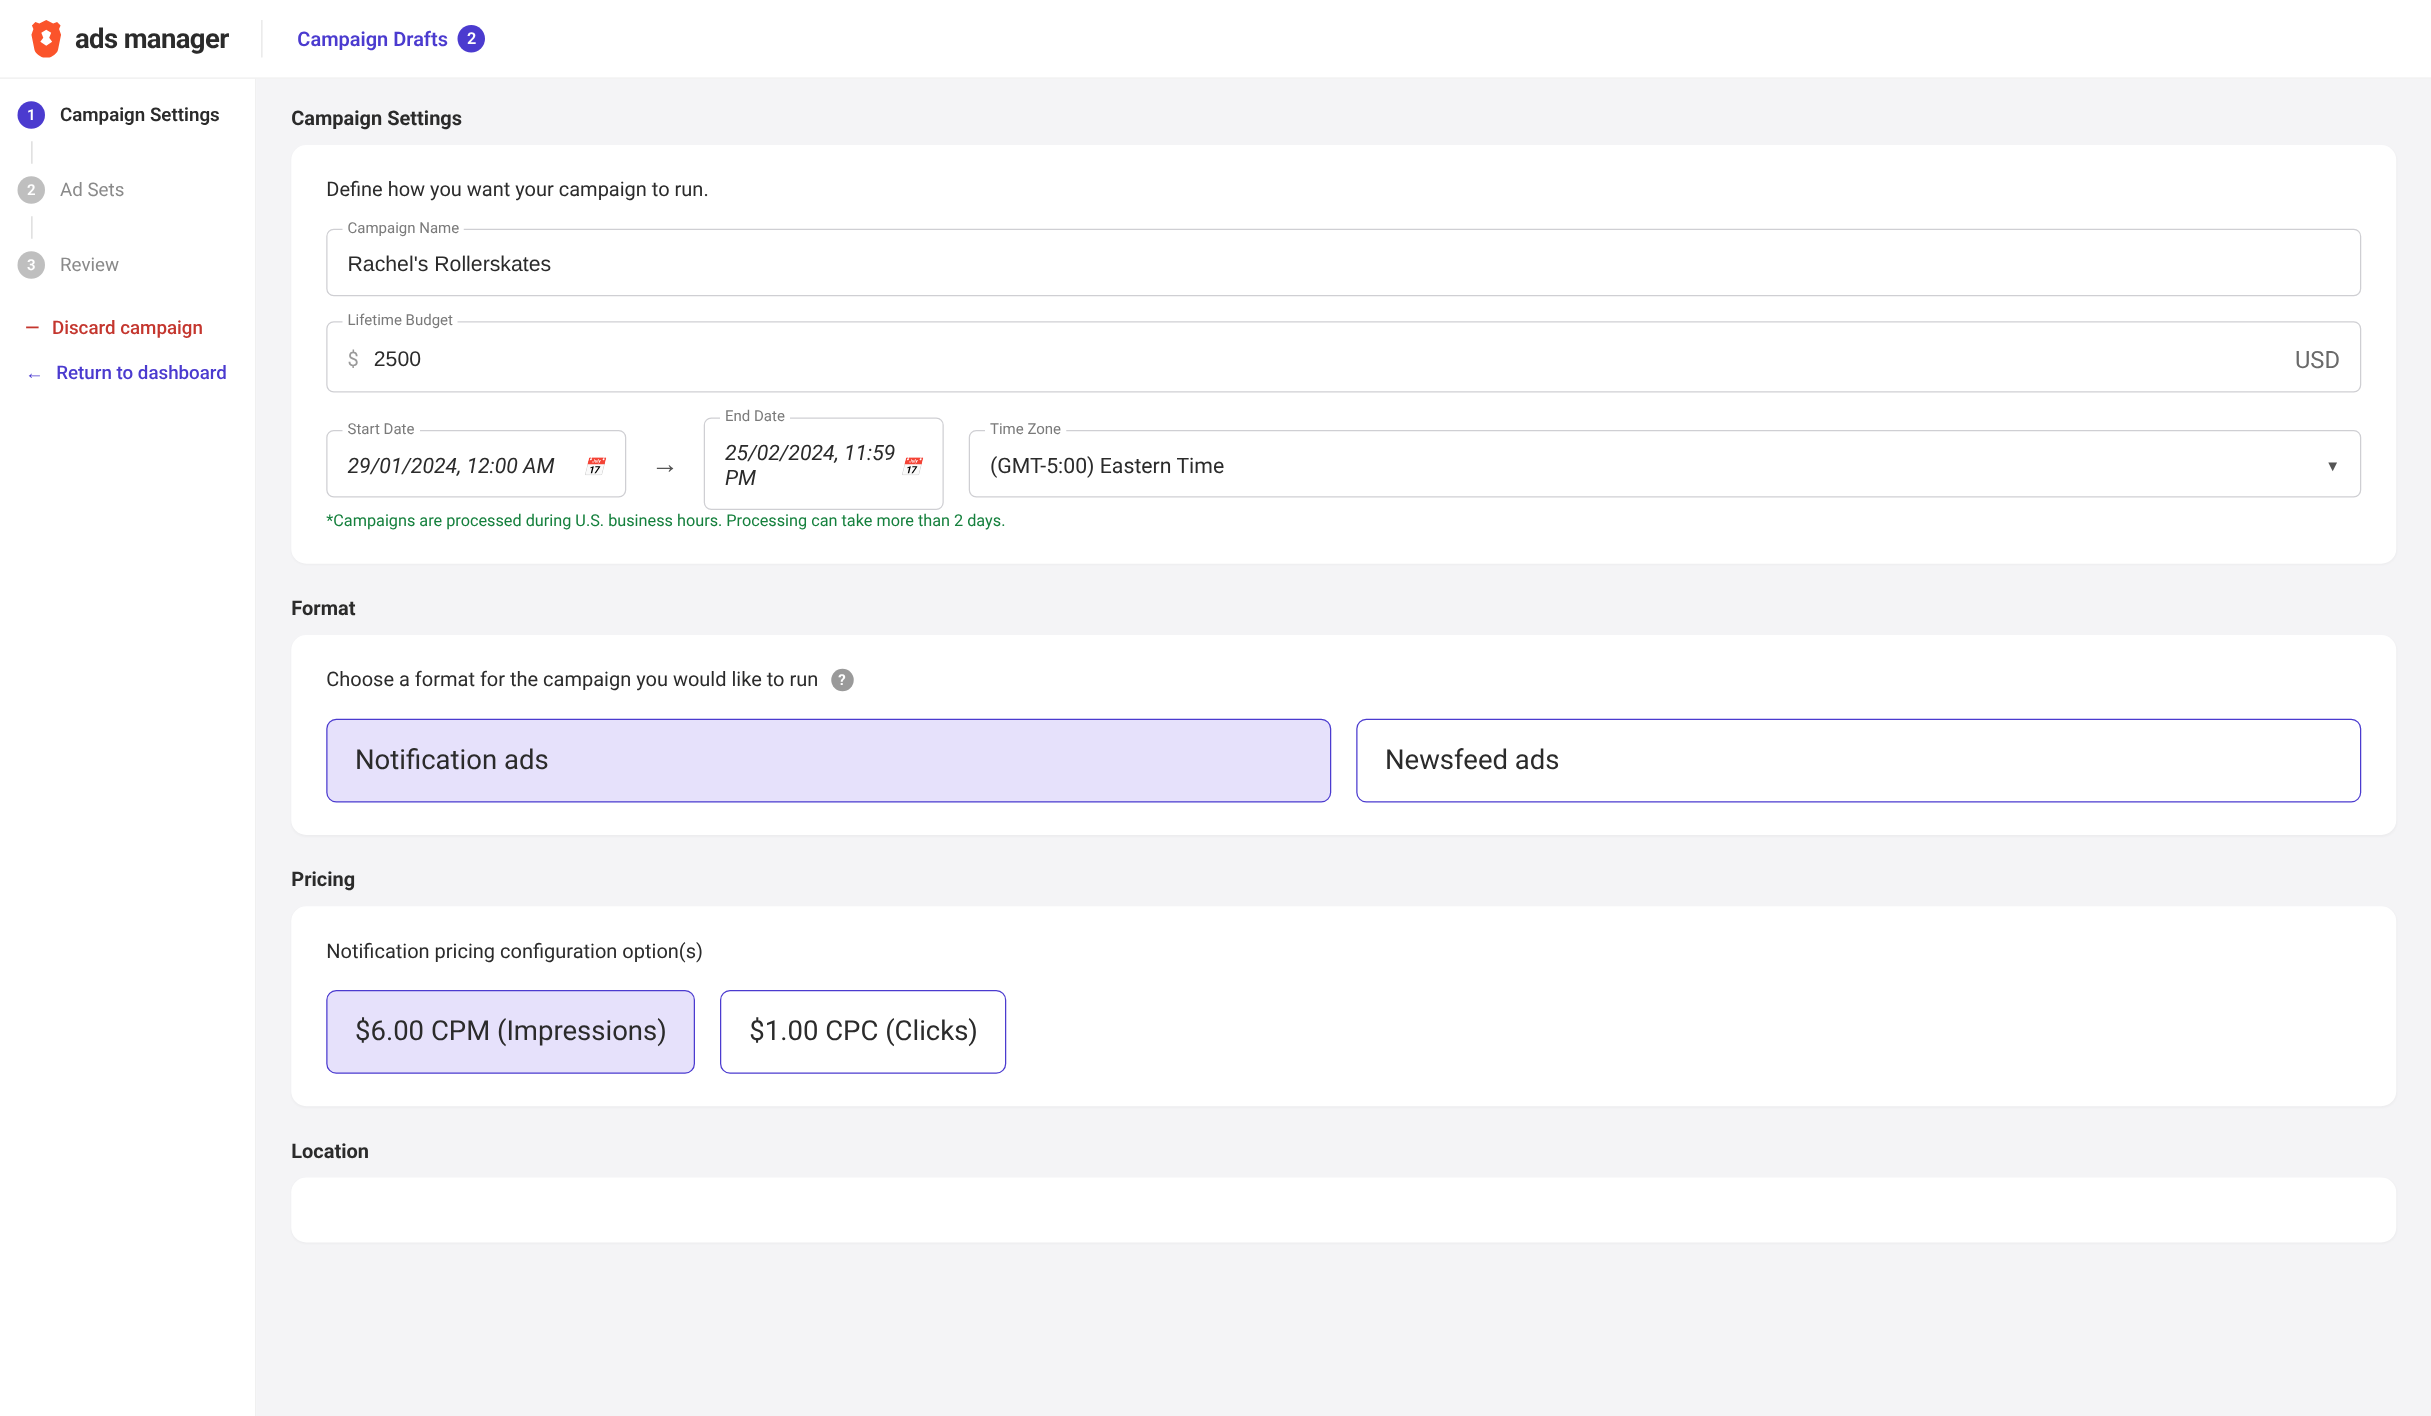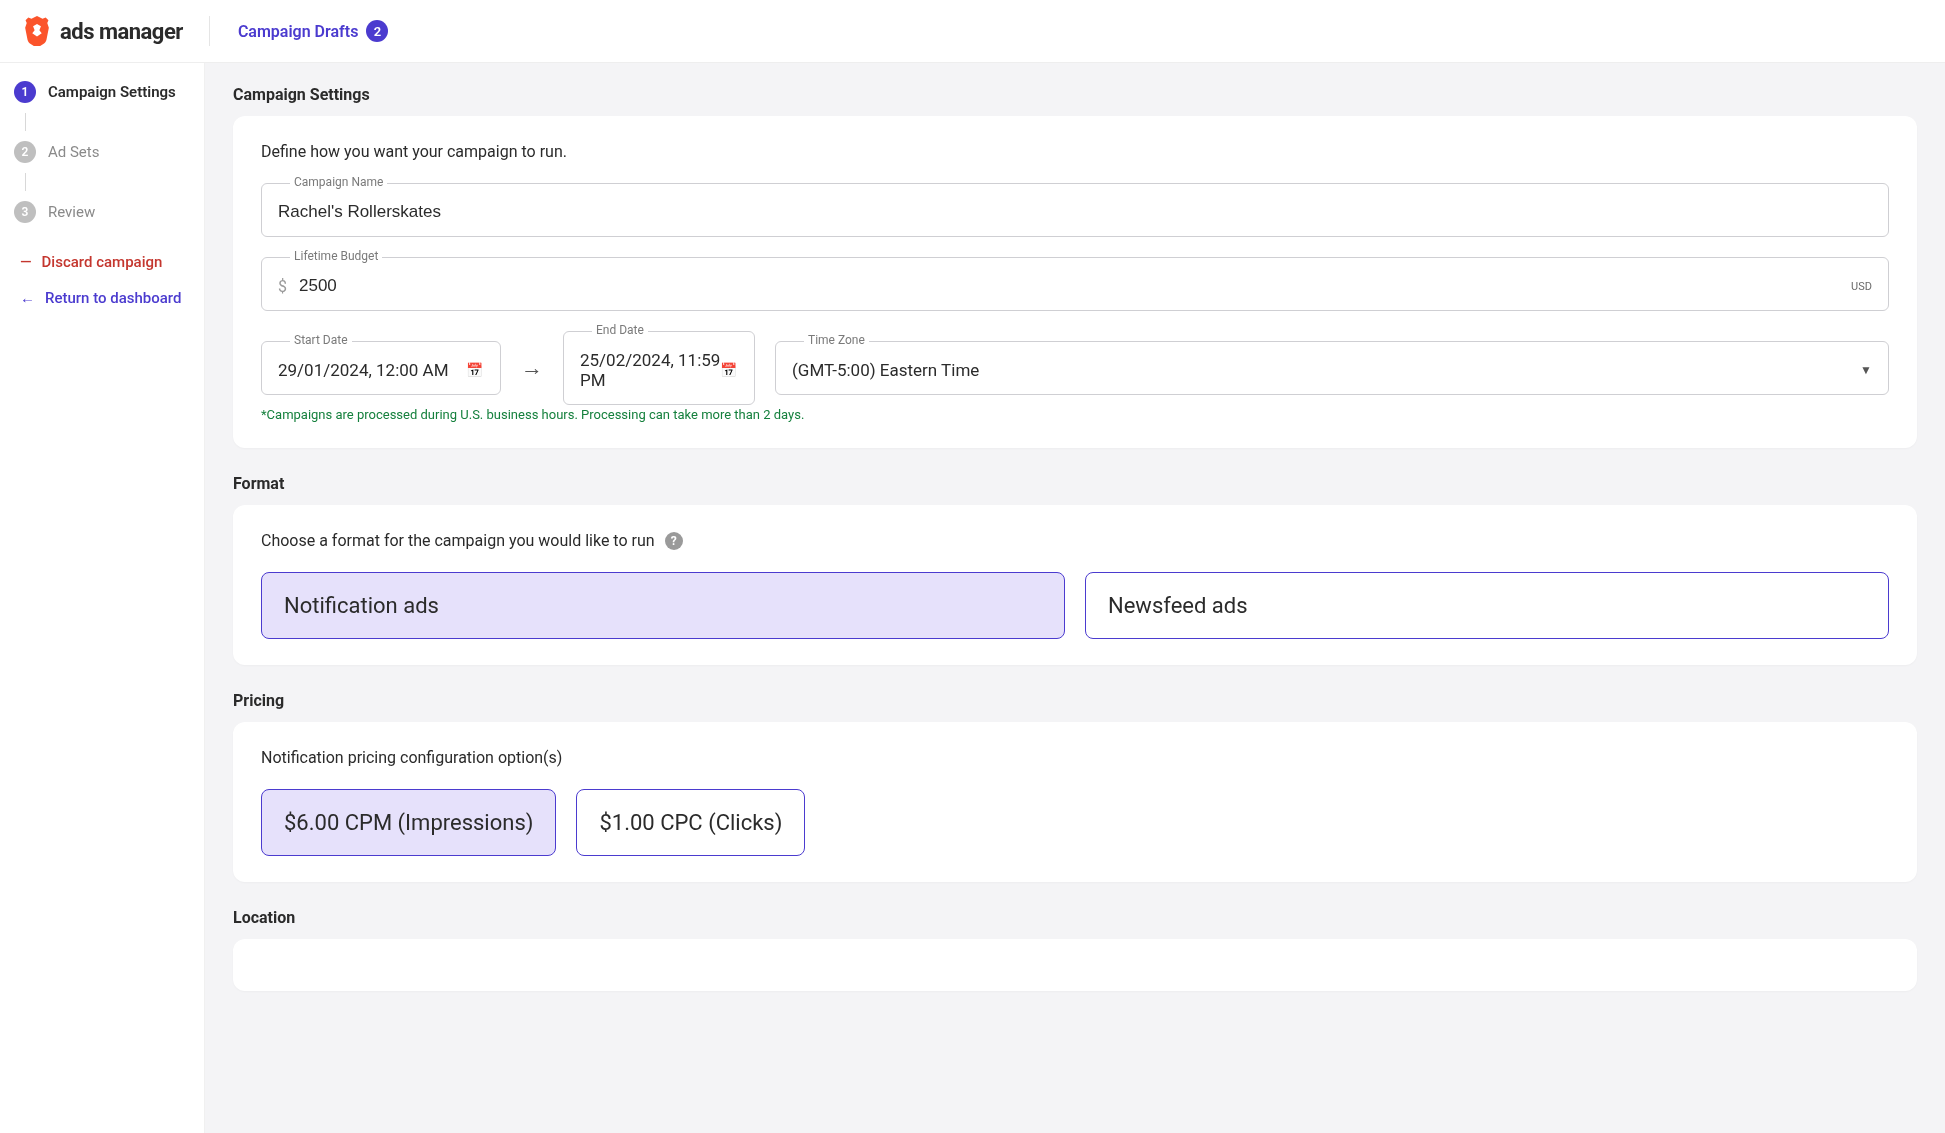--- a/index.html
+++ b/index.html
@@ -33,30 +33,30 @@
 .side-action.discard { color: #c4362e; }
 .side-action.return { color: #4b3bcf; }
 
 
 .section-title { font-size: 16px; font-weight: 700; color: #2b2b2b; margin-bottom: 12px; }
 .card { background: #fff; border-radius: 12px; padding: 26px 28px; margin-bottom: 26px; box-shadow: 0 1px 2px rgba(0,0,0,0.03); }
 .card-desc { font-size: 16px; color: #2b2b2b; margin-bottom: 22px; display: flex; align-items: center; gap: 10px; }
 
 
 .field { position: relative; border: 1px solid #cfcfd3; border-radius: 6px; padding: 18px 16px 14px 16px; }
-.field-legend { position: absolute; top: -9px; left: 28px; background: #fff; padding: 0 4px; font-size: 12px; color: #7a7a7a; }
+.field-legend { position: absolute; top: -9px; left: 12px; background: #fff; padding: 0 4px; font-size: 12px; color: #7a7a7a; }
 .field input, .field .field-value { border: none; outline: none; font-size: 17px; width: 100%; background: transparent; color: #2b2b2b; }
 .field-row { display: flex; gap: 20px; align-items: center; }
 .field.flex1 { flex: 1; }
 .budget-wrap { display: flex; align-items: center; gap: 12px; }
 .budget-wrap .prefix { color: #9a9a9a; }
-.budget-wrap .suffix { color: #6a6a6a; font-size: 11px; margin-left: auto; }
+.budget-wrap .suffix { color: #6a6a6a; font-size: 19px; margin-left: auto; }
 .budget-wrap input { flex: 0 1 auto; width: auto; }
 .arrow-between { font-size: 22px; color: #555; }
-.date-field { display: flex; align-items: center; justify-content: space-between; }
+.date-field { display: flex; align-items: center; justify-content: space-between; font-style: italic; }
 .date-icon { font-size: 14px; color: #555; }
 .select-field { display: flex; align-items: center; justify-content: space-between; }
 .caret-icon { font-size: 12px; color: #555; }
 .footnote { font-size: 13px; color: #15803d; margin-top: 2px; }
 .spacer { height: 20px; }
 
 
 .options-row { display: flex; gap: 20px; }
 .option-btn { border: 1.5px solid #4b3bcf; border-radius: 8px; padding: 20px 22px; font-size: 22px; cursor: pointer; color: #2b2b2b; background: #fff; text-align: left; }
 .option-btn.selected { background: #e6e1fb; }

